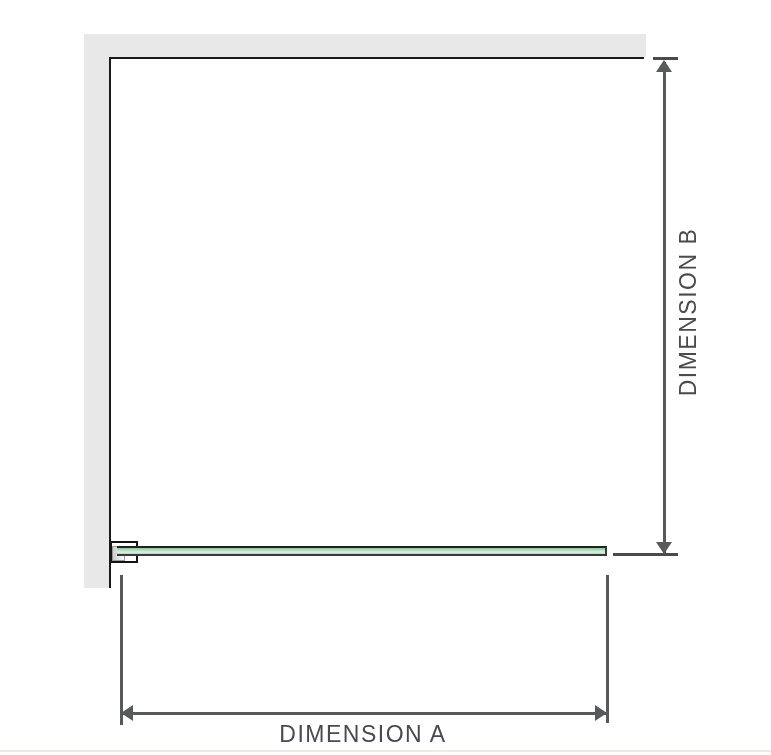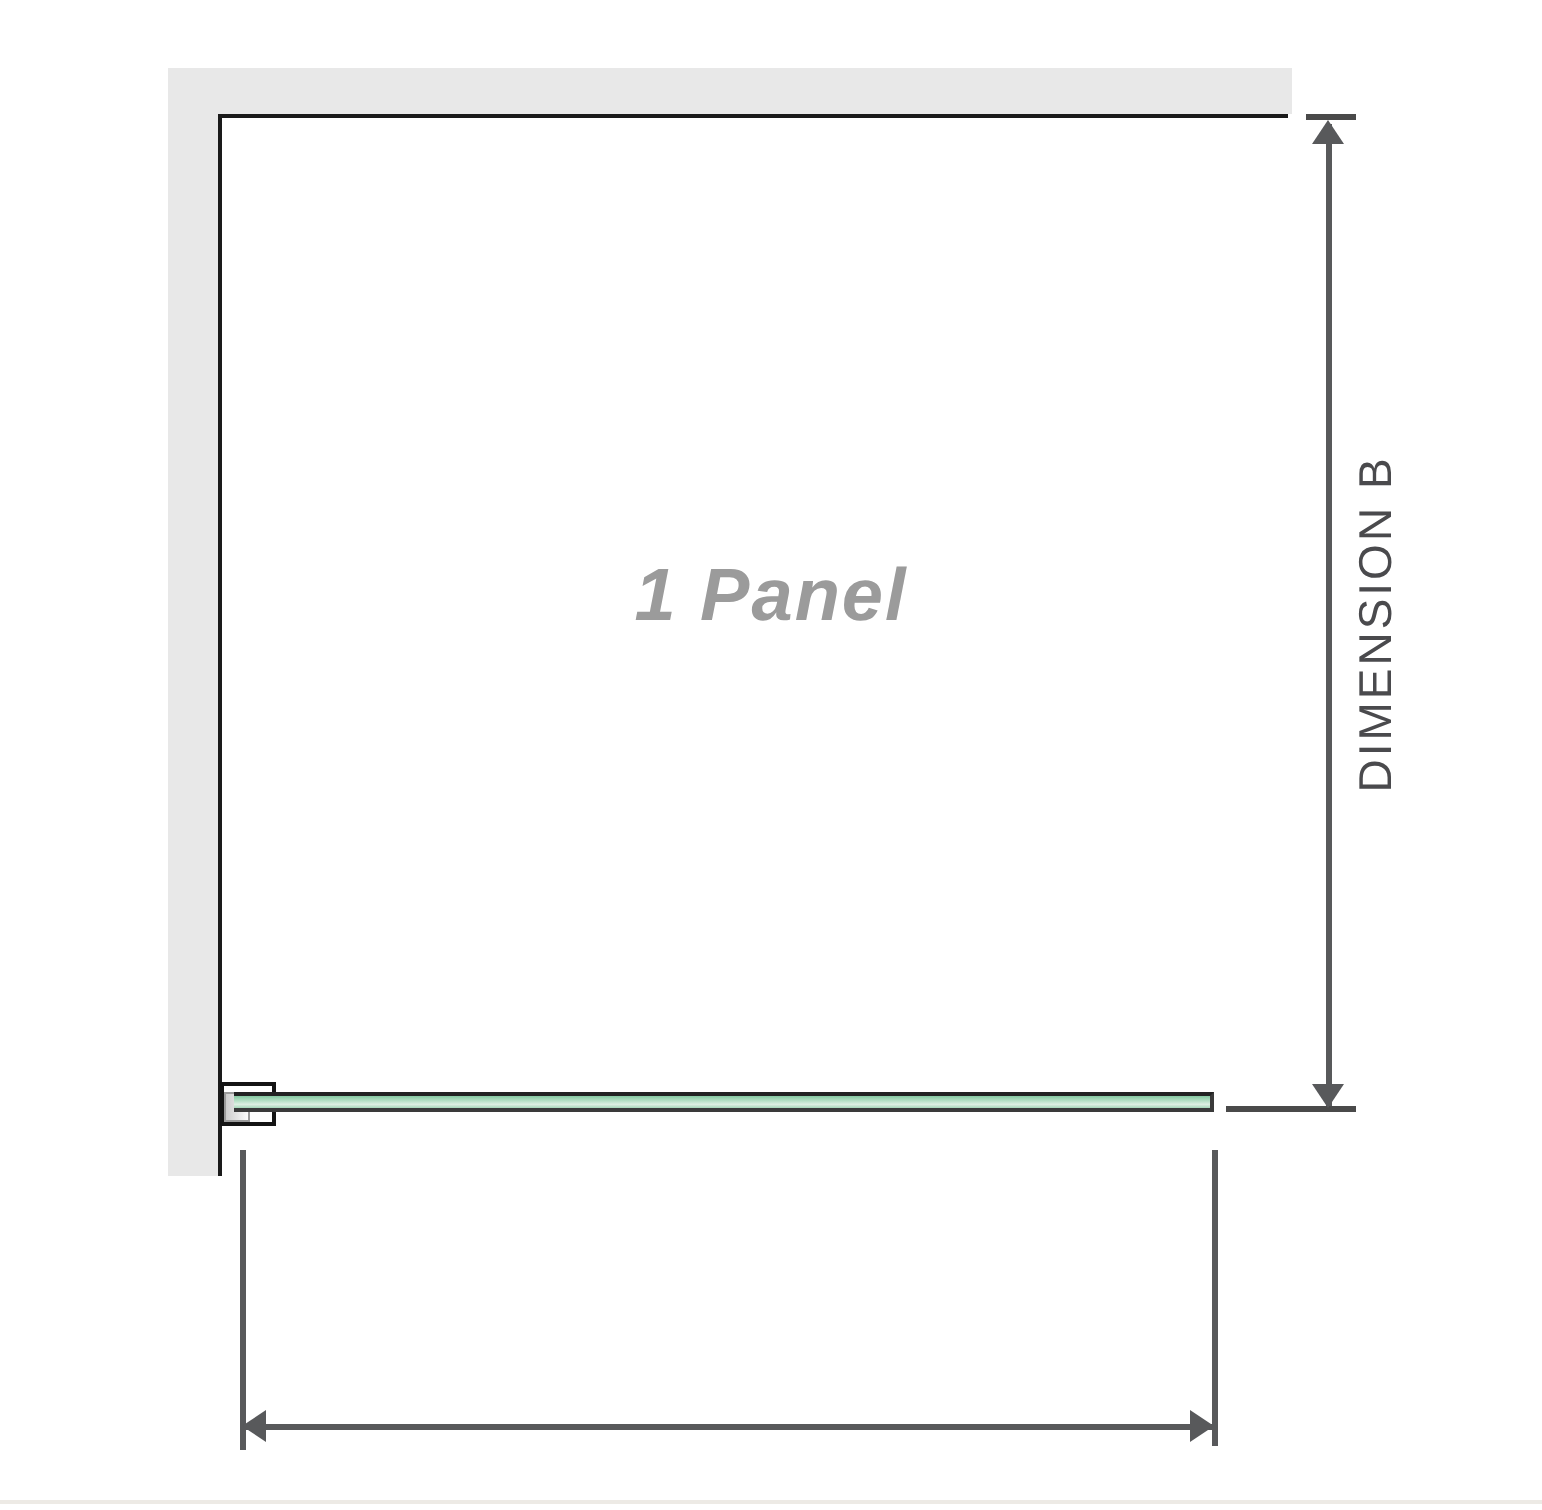--- a/index.html
+++ b/index.html
@@ -143,35 +143,35 @@
 <body>
 
 <div id="stage">
 
   <div class="abs wall-top"></div>
   <div class="abs wall-left"></div>
 
   <div class="abs frame-top"></div>
   <div class="abs frame-left"></div>
 
-  <div class="abs panel-label">1 Panel</div>
 
   <div class="abs clamp"></div>
   <div class="abs clamp-inner"></div>
 
   <div class="abs glass"></div>
 
   <div class="abs dim dimB-tick-top"></div>
   <div class="abs dim dimB-tick-bottom"></div>
   <div class="abs dim dimB-line"></div>
   <div class="abs arrow dimB-arrow-up"></div>
   <div class="abs arrow dimB-arrow-down"></div>
   <div class="abs dimB-label">DIMENSION B</div>
 
   <div class="abs dim dimA-ext-left"></div>
   <div class="abs dim dimA-ext-right"></div>
   <div class="abs dim dimA-line"></div>
   <div class="abs arrow dimA-arrow-left"></div>
   <div class="abs arrow dimA-arrow-right"></div>
+  <div class="abs dimA-label">DIMENSION A</div>
 
   <div class="abs baseline"></div>
 
 </div>
 
 </body></html>

